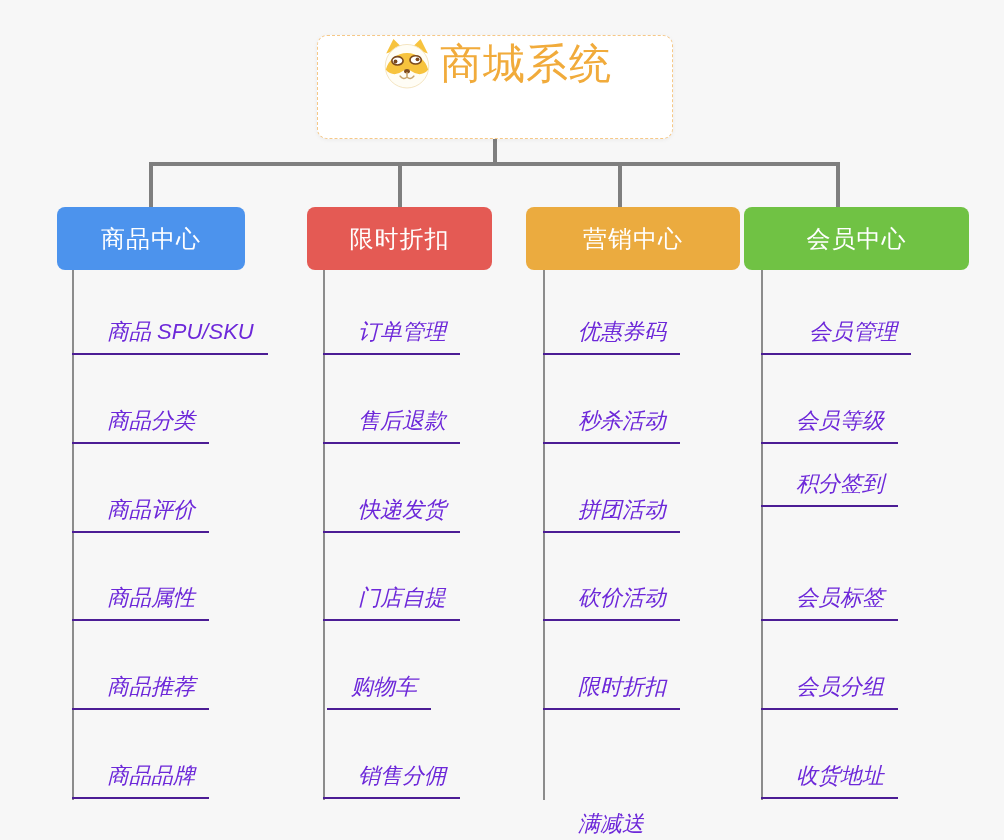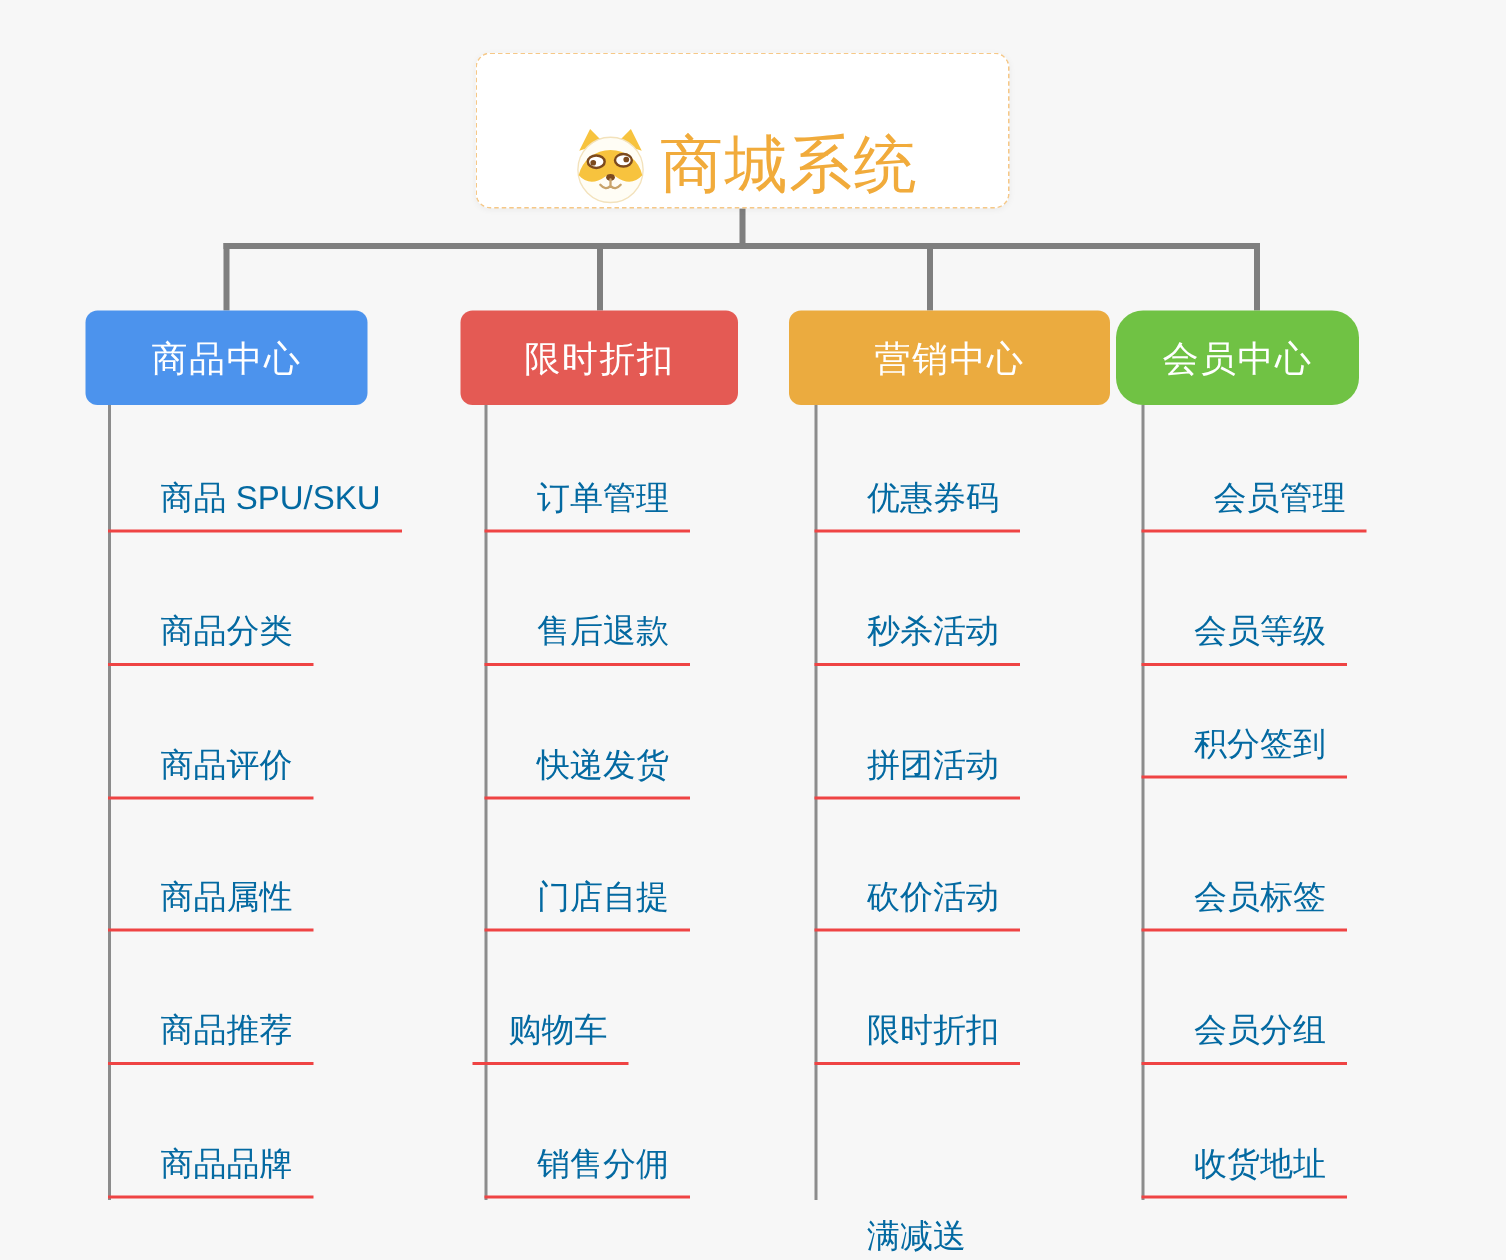--- a/index.html
+++ b/index.html
@@ -17,21 +17,21 @@
   .spine { position: absolute; width: 2px; background: #8C8C8C; }
 
   
   .root-node {
     position: absolute; left: 317px; top: 35px;
     width: 356px; height: 104px;
     background: #FFFFFF;
     border: 1px dashed #F6C887;
     border-radius: 10px;
     box-shadow: 0 1px 4px rgba(0,0,0,0.05);
-    display: flex; align-items: flex-end; justify-content: center;
+    display: flex; align-items: flex-start; justify-content: center;
     box-sizing: border-box;
     gap: 4px;
   }
   .root-title {
     font-size: 42px;
     color: #F1AB3B;
     letter-spacing: 1px;
     white-space: nowrap;
   }
 
@@ -43,24 +43,25 @@
     color: #FFFFFF; font-size: 24px;
     letter-spacing: 1px;
     box-sizing: border-box;
   }
 
   
   .leaf {
     position: absolute;
     line-height: 30px;
     padding: 0 14px 6px 35px;
-    border-bottom: 2px solid #ef4444;
+    border-bottom: 2px solid #4c1d95;
     font-size: 22px;
-    color: #0369a1;
+    color: #6d28d9;
     white-space: nowrap;
+    font-style: italic;
   }
 </style>
 </head>
 <body>
 
 <div class="canvas">
 
   <div class="cline" style="left:493px; top:139px; width:4px; height:27px;"></div>
   <div class="cline" style="left:149px; top:162px; width:691px; height:4px;"></div>
   <div class="cline" style="left:149px; top:162px; width:4px; height:45px;"></div>
@@ -87,43 +88,43 @@
         <ellipse cx="32" cy="38.5" rx="3.2" ry="2.5" fill="#7C4A1E"></ellipse>
         <path d="M 32 40 L 32 44 M 24.5 44 Q 28.5 48.5 32 44.8 Q 35.5 48.5 39.5 44" fill="none" stroke="#C8A36B" stroke-width="1.7" stroke-linecap="round"></path>
       </svg>
     </span>
     <span class="root-title">商城系统</span>
   </div>
 
   <div class="branch-box" style="left: 57px; width: 188px; background: rgb(76, 147, 237);">商品中心</div>
   <div class="branch-box" style="left: 307px; width: 185px; background: rgb(228, 90, 84);">限时折扣</div>
   <div class="branch-box" style="left: 526px; width: 214px; background: rgb(235, 171, 63); font-family: Liberation Serif, serif;">营销中心</div>
-  <div class="branch-box" style="left: 744px; width: 162px; background: rgb(112, 194, 68); border-radius: 18px;">会员中心</div>
+  <div class="branch-box" style="left: 744px; width: 225px; background: rgb(112, 194, 68);">会员中心</div>
 
   <div class="leaf" style="left:72px; top:317px;">商品 SPU/SKU</div>
   <div class="leaf" style="left:72px; top:406px;">商品分类</div>
   <div class="leaf" style="left:72px; top:495px;">商品评价</div>
   <div class="leaf" style="left:72px; top:583px;">商品属性</div>
   <div class="leaf" style="left:72px; top:761px;">商品品牌</div>
   <div class="leaf" style="left:72px; top:672px;">商品推荐</div>
 
   <div class="leaf" style="left:323px; top:317px;">订单管理</div>
   <div class="leaf" style="left:323px; top:406px;">售后退款</div>
   <div class="leaf" style="left:323px; top:495px;">快递发货</div>
   <div class="leaf" style="left:323px; top:583px;">门店自提</div>
-  <div class="leaf" style="left:315px; top:672px;padding-left:24px;">购物车</div>
+  <div class="leaf" style="left:327px; top:672px;padding-left:24px;">购物车</div>
   <div class="leaf" style="left:323px; top:761px;">销售分佣</div>
 
   <div class="leaf" style="left:543px; top:317px;">优惠券码</div>
   <div class="leaf" style="left:543px; top:406px;">秒杀活动</div>
   <div class="leaf" style="left:543px; top:495px;">拼团活动</div>
   <div class="leaf" style="left:543px; top:583px;">砍价活动</div>
   <div class="leaf" style="left:543px; top:672px;">限时折扣</div>
   <div class="leaf" style="left:543px; top:761px;margin-top:48px;">满减送</div>
 
   <div class="leaf" style="left:761px; top:317px;padding-left:48px;">会员管理</div>
   <div class="leaf" style="left:761px; top:406px;">会员等级</div>
-  <div class="leaf" style="left:761px; top:481px;">积分签到</div>
+  <div class="leaf" style="left:761px; top:469px;">积分签到</div>
   <div class="leaf" style="left:761px; top:583px;">会员标签</div>
   <div class="leaf" style="left:761px; top:672px;">会员分组</div>
   <div class="leaf" style="left:761px; top:761px;">收货地址</div>
 
 </div>
 
 </body></html>

